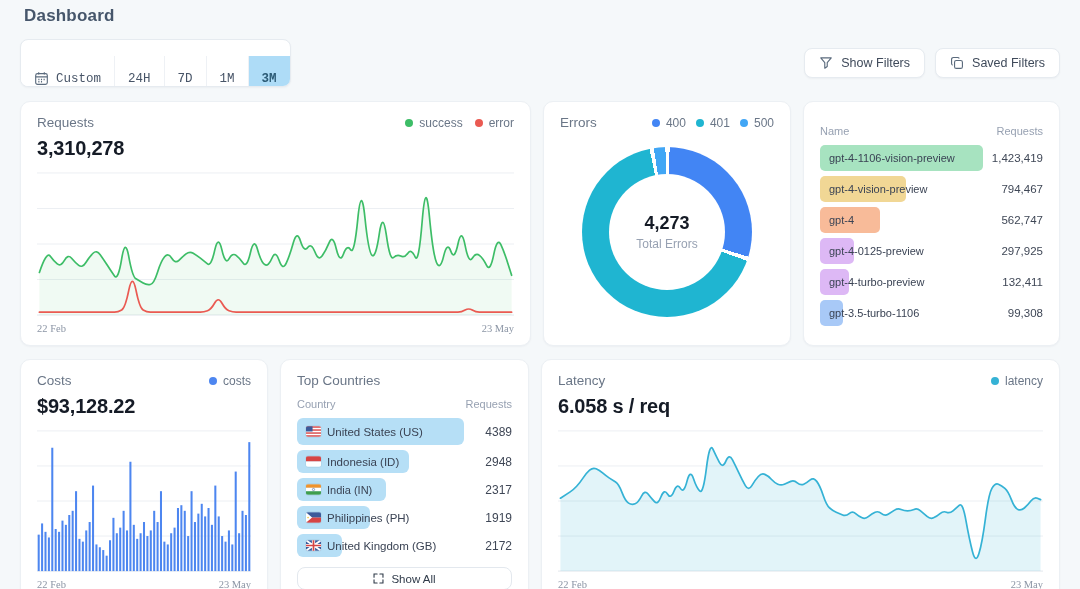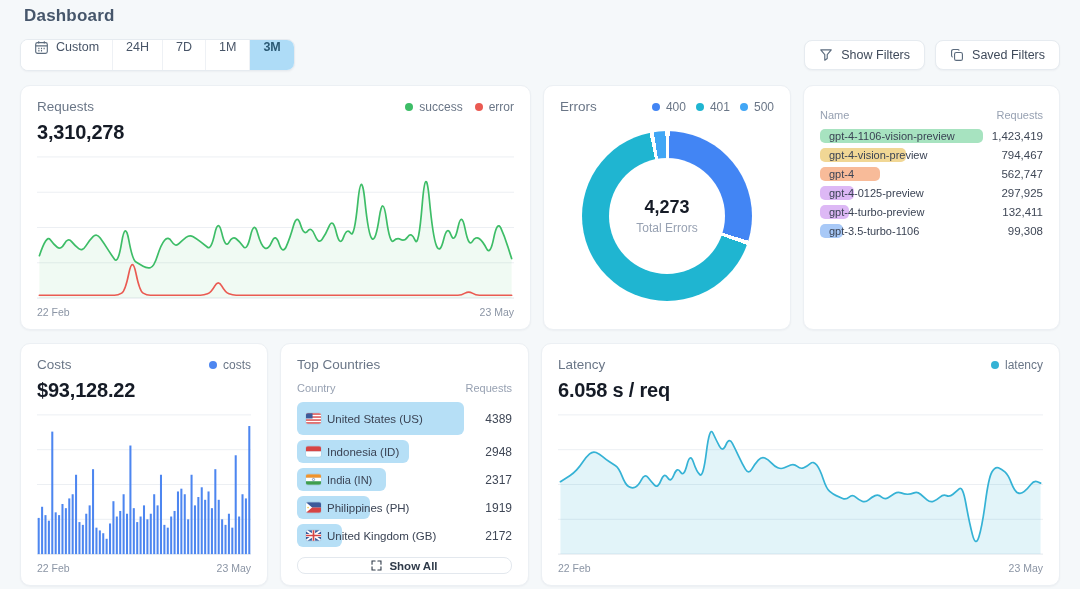--- a/index.html
+++ b/index.html
@@ -8,61 +8,61 @@
     background:#f5f8fa;
     font-family:"Liberation Sans", sans-serif;
     color:#3f4a5a;
     padding:4px 20px 14px;
   }
   .page-title { font-size:17px; font-weight:bold; color:#46566b; margin:2px 0 13px 4px; letter-spacing:.2px; }
 
   
   .toolbar { display:flex; justify-content:space-between; align-items:center; margin-bottom:14px; }
   .segmented { display:inline-flex; background:#fff; border:1px solid #e6ebf0; border-radius:8px; overflow:hidden; box-shadow:0 1px 2px rgba(16,24,40,.04); }
-  .seg-item { display:flex; align-items:flex-start; gap:7px; padding:0 13px; height:30px; font-size:12.5px; color:#44506077; color:#475467; background:#fff; border:none; border-right:1px solid #eef1f5; cursor:pointer; font-family:Liberation Sans, sans-serif; }
+  .seg-item { display:flex; align-items:flex-end; gap:7px; padding:0 13px; height:30px; font-size:12.5px; color:#44506077; color:#475467; background:#fff; border:none; border-right:1px solid #eef1f5; cursor:pointer; font-family:Liberation Mono, monospace;margin-top:16px; }
   .seg-item:last-child { border-right:none; }
   .seg-item.selected { background:#aedcf7; color:#2b5a75; font-weight:bold; }
   .toolbar-right { display:flex; gap:10px; }
   .btn { display:flex; align-items:center; gap:8px; height:30px; padding:12px 14px; background:#fff; border:1px solid #e6ebf0; border-radius:8px; font-size:12.5px; color:#3f4a5a; cursor:pointer; font-family:inherit; box-shadow:0 1px 2px rgba(16,24,40,.04); }
 
   
   .grid { display:grid; gap:12px; margin-bottom:13px; }
   .row1 { grid-template-columns:511px 248px 1fr; grid-auto-rows:245px; }
   .row2 { grid-template-columns:248px 249px 1fr; grid-auto-rows:243px; }
   .card { background:#fff; border:1px solid #ecf0f4; border-radius:10px; padding:13px 16px 11px; box-shadow:0 1px 2px rgba(16,24,40,.04); display:flex; flex-direction:column; }
 
   .card-head { display:flex; justify-content:space-between; align-items:center; }
   .card-title { font-size:13.5px; color:#6a7687; }
   .legend { display:flex; gap:12px; align-items:center; }
   .leg-item { display:flex; align-items:center; gap:6px; cursor:pointer; }
   .dot { width:8px; height:8px; border-radius:50%; }
   .leg-lab { font-size:12px; color:#6a7687; }
 
   .big { font-size:20px; font-weight:bold; color:#151b26; margin:7px 0 10px; letter-spacing:-.2px; }
   .chart { width:100%; flex:1; min-height:0; display:block; }
-  .axis { display:flex; justify-content:space-between; font-size:10.5px; color:#8b95a5; margin-top:5px; }
+  .axis { display:flex; justify-content:space-between; font-size:10.5px; color:#8b95a5; margin-top:5px;font-family:Liberation Serif, serif; }
 
   
   .donut-wrap { flex:1; display:flex; align-items:center; justify-content:center; }
   .donut { position:relative; width:170px; height:170px; border-radius:50%; }
   .donut-center { position:absolute; inset:27px; background:#fff; border-radius:50%; display:flex; flex-direction:column; align-items:center; justify-content:center; gap:3px; }
   .donut-val { font-size:18px; font-weight:bold; color:#151b26; }
   .donut-lbl { font-size:12px; color:#97a1b2; }
 
   
   .tbl-head { display:flex; justify-content:space-between; font-size:11px; color:#97a1b2; margin:10px 0 8px; }
   .t-rows { display:flex; flex-direction:column; gap:5px; }
   .t-row { display:flex; align-items:center; }
-  .barwrap { position:relative; flex:1; height:14px; margin-right:8px; }
+  .barwrap { position:relative; flex:1; height:26px; margin-right:8px; }
   .hbar { height:100%; border-radius:5px; }
   .bar-label { position:absolute; left:9px; top:50%; transform:translateY(-50%); font-size:11px; color:#3a4354; white-space:nowrap; display:flex; align-items:center; gap:6px; }
   .t-val { font-size:11.5px; color:#3f4756; min-width:52px; text-align:right; }
   .flag { display:inline-flex; border-radius:2px; overflow:hidden; box-shadow:0 0 0 .5px rgba(0,0,0,.08); }
 
-  .show-all { margin-top:10px; width:100%; height:27px; background:#fff; border:1px solid #e3e8ee; border-radius:8px; display:flex; align-items:center; justify-content:center; gap:7px; font-size:11.5px; font-weight:bold; color:#2f3a49; cursor:pointer; font-family:inherit; }
+  .show-all { margin-top:10px; width:100%; height:27px; background:#fff; border:1px solid #e3e8ee; border-radius:8px; display:flex; align-items:center; justify-content:center; gap:7px; font-size:11.5px; font-weight:normal; color:#2f3a49; cursor:pointer; font-family:inherit; }
 
   .icon { display:inline-flex; flex:none; }
 </style>
 </head>
 <body>
 
 <div class="page">
 
   <div class="page-title">Dashboard</div>
 
@@ -326,21 +326,21 @@
     <div class="card">
       <div class="card-head">
         <span class="card-title">Top Countries</span>
       </div>
       <div class="tbl-head">
         <span>Country</span>
         <span>Requests</span>
       </div>
       <div class="t-rows" id="countries-rows">
           <div class="t-row">
-            <div class="barwrap" style="height:33px">
+            <div class="barwrap" style="height:27px">
               <div class="hbar" style="width:100%;background:#b6dff6;border-radius:6px"></div>
               <span class="bar-label" style="font-size:11.5px"><span class="flag">
                   <svg width="15" height="11" viewBox="0 0 16 11">
                     <rect width="16" height="11" fill="#fff"></rect>
                     <g fill="#d64545">
                       <rect width="16" height="1.5"></rect>
                       <rect y="3.2" width="16" height="1.5"></rect>
                       <rect y="6.4" width="16" height="1.5"></rect>
                       <rect y="9.5" width="16" height="1.5"></rect>
                     </g>

